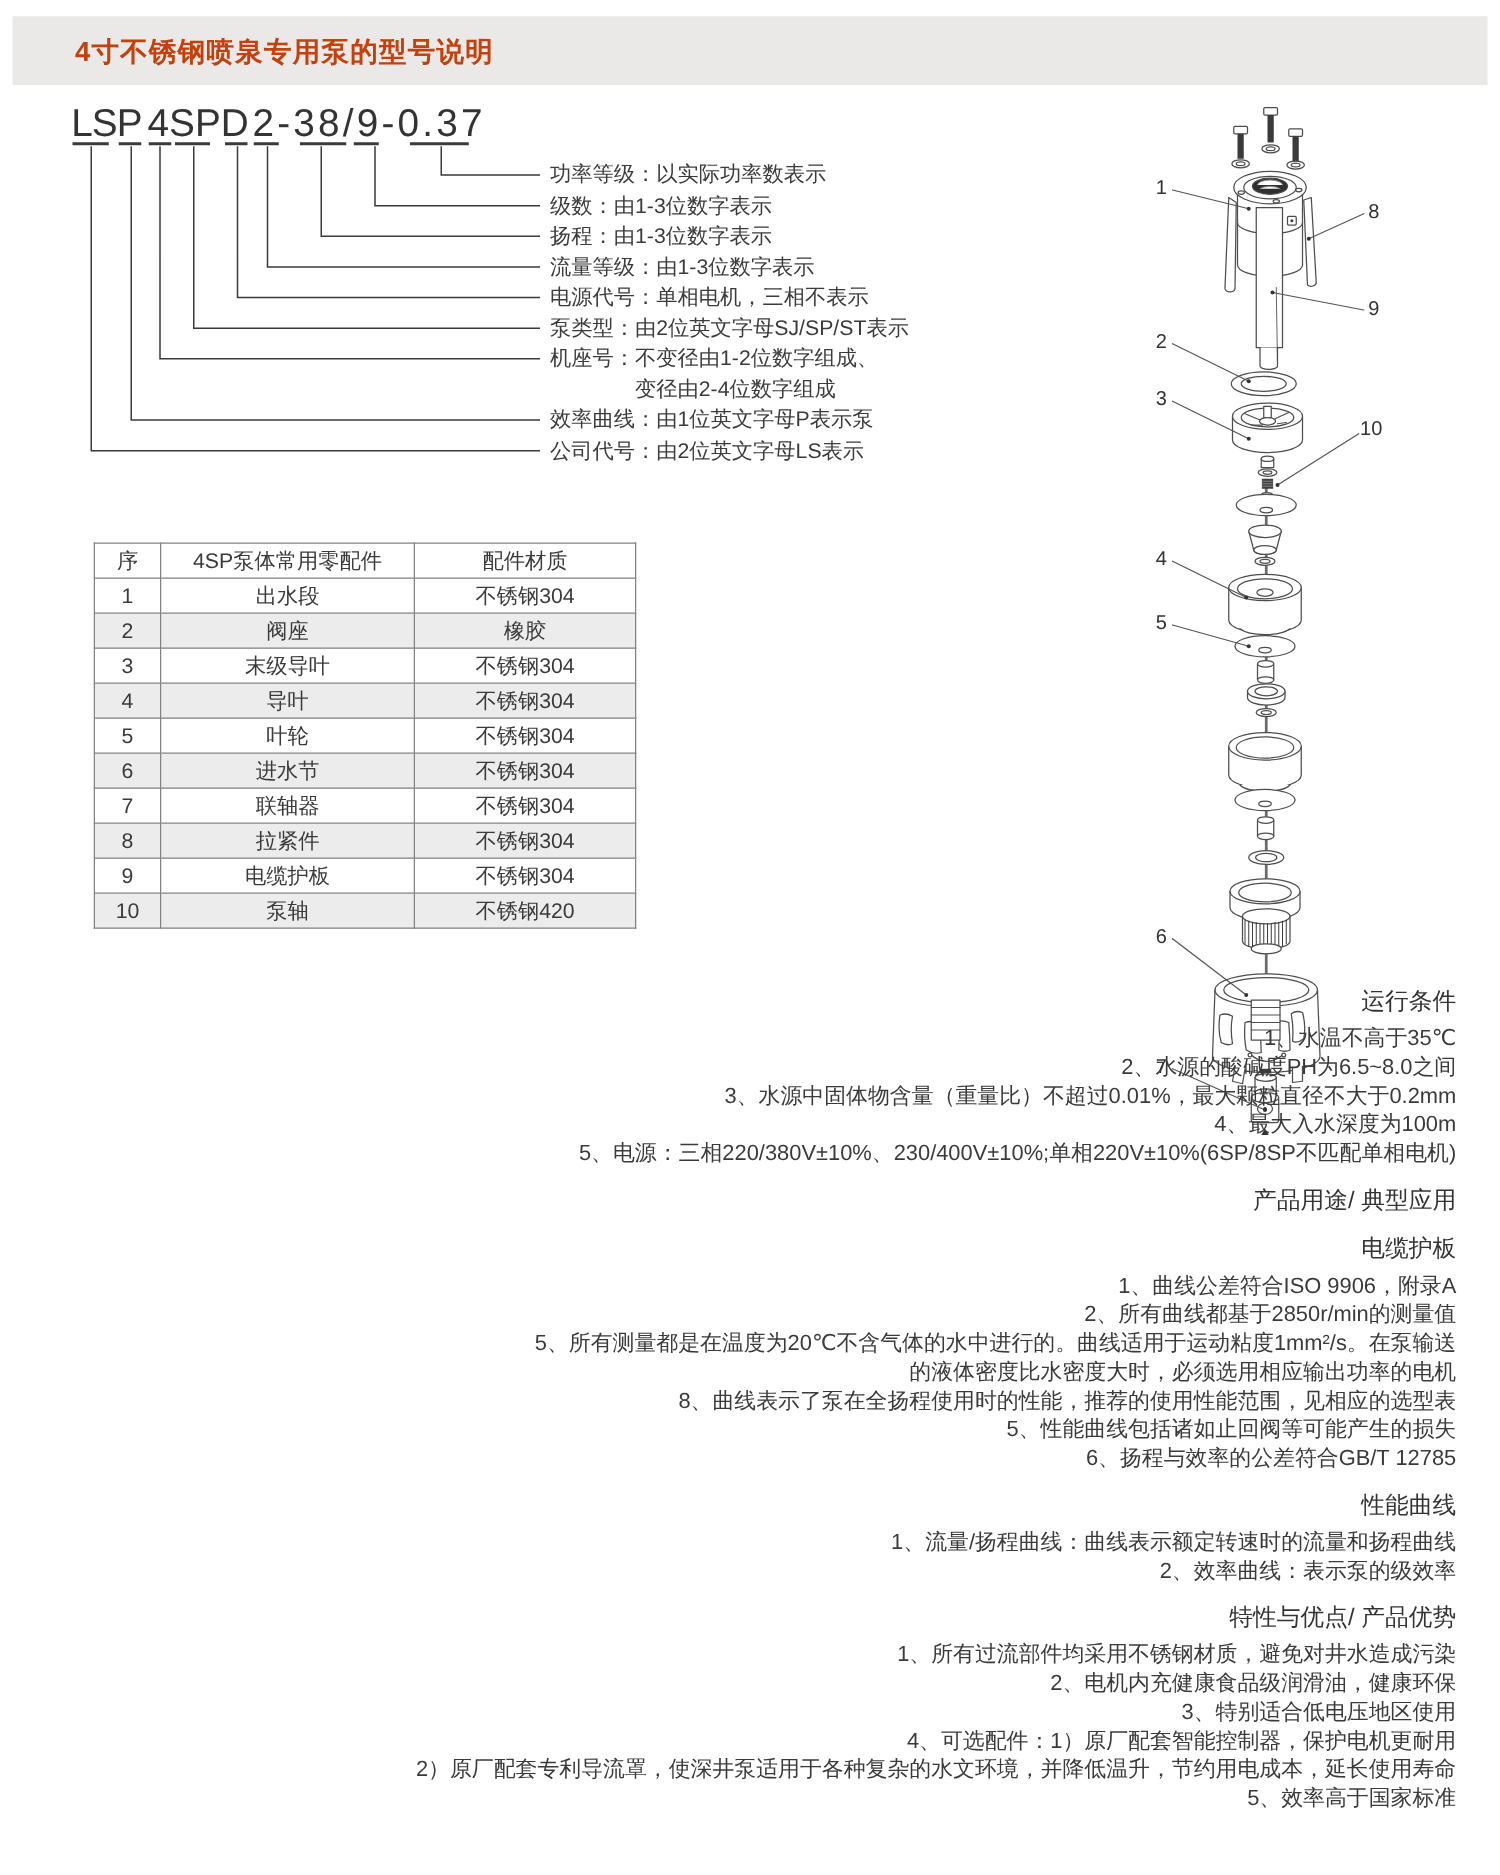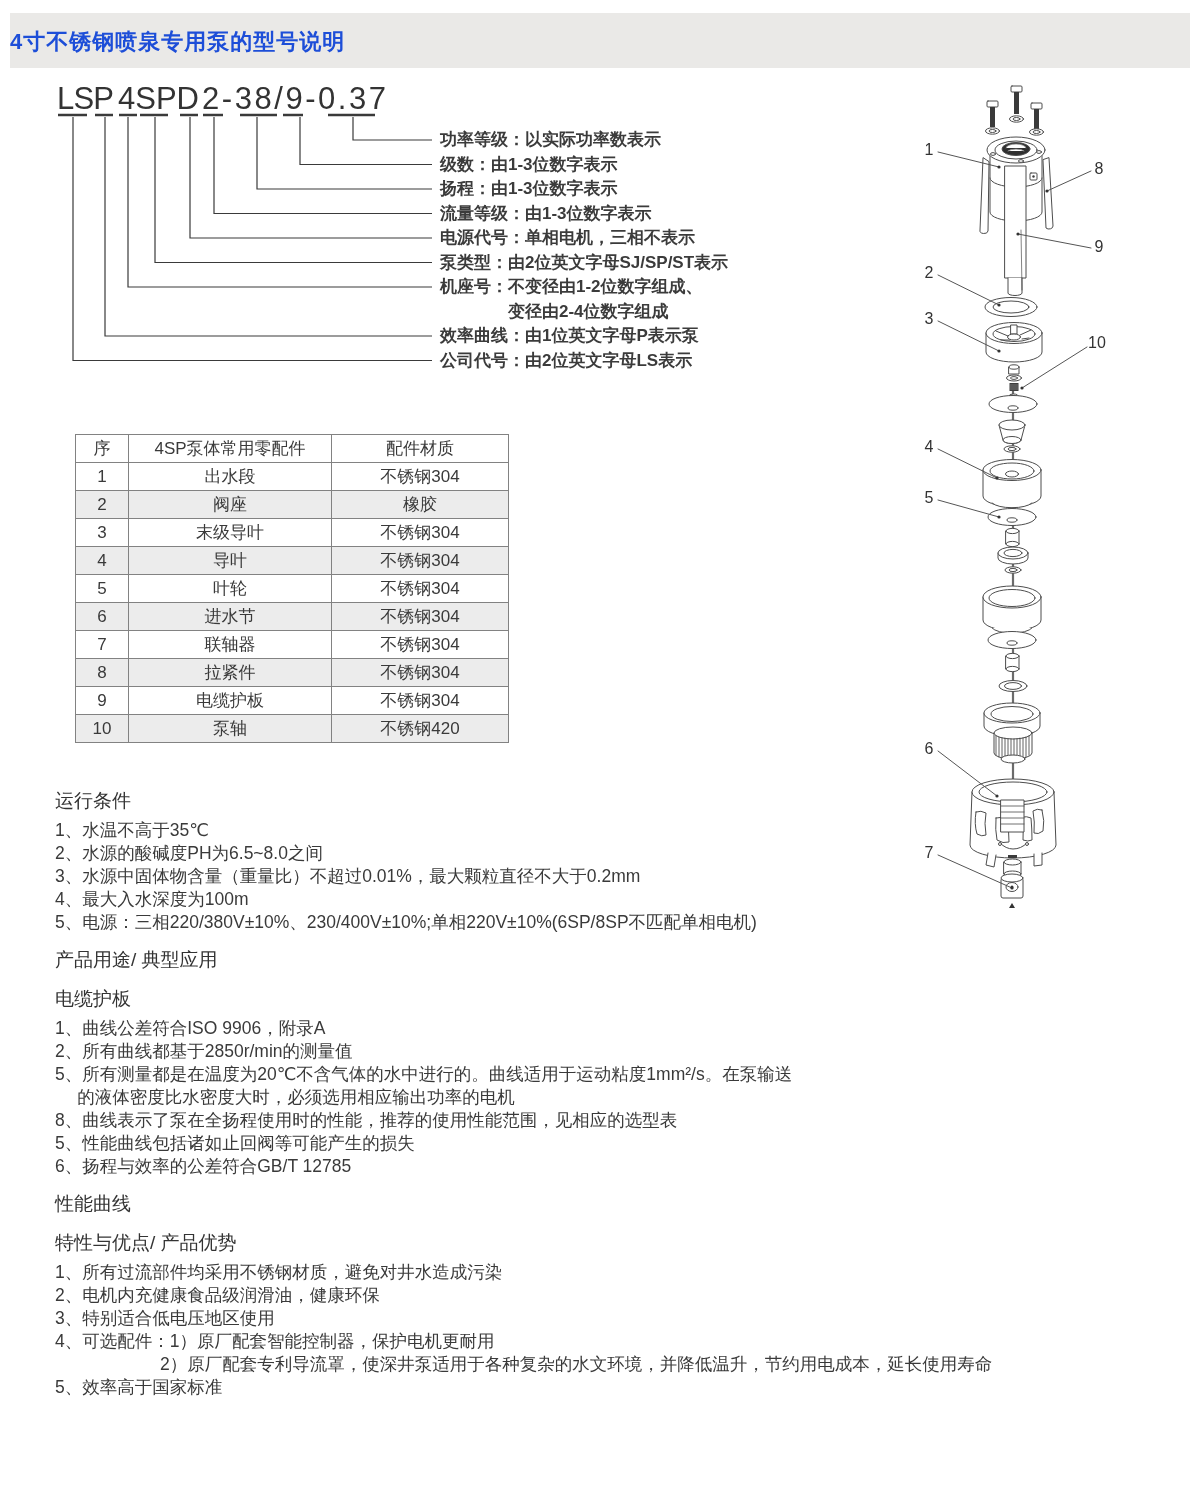--- a/index.html
+++ b/index.html
@@ -6,41 +6,41 @@
   body {
     width:1200px; height:1500px; position:relative; overflow:hidden;
     background:#ffffff; color:#3a3a3a;
     font-family:"Liberation Sans","DejaVu Sans",sans-serif;
   }
   .titlebar {
     position:absolute; left:10px; top:13px; width:1180px; height:55px;
     background:#eae9e7;
   }
   .titlebar .t {
-    display:block; line-height:58px;
-    font-size:22px; font-weight:600; color:#1d4ed8; letter-spacing:1px;
+    display:block; padding-left:50px; line-height:58px;
+    font-size:22px; font-weight:600; color:#c2410c; letter-spacing:1px;
   }
   .model-svg { position:absolute; left:40px; top:78px; }
-  .model-labels { position:absolute; left:440px; top:128px;font-weight:bold; }
+  .model-labels { position:absolute; left:440px; top:128px; }
   .model-labels .ml {
     font-size:17px; line-height:24.5px; white-space:pre; color:#3b3b3b;
   }
   table.parts-table {
     position:absolute; left:75px; top:434px; border-collapse:collapse;
     table-layout:fixed;
   }
   .parts-table th, .parts-table td {
     border:1px solid #828282; font-size:17px; font-weight:normal;
     text-align:center; color:#3a3a3a; padding:0; height:27px;
   }
   .parts-table .c0 { width:52px; } .parts-table .c1 { width:202px;text-align:center; } .parts-table .c2 { width:176px; }
   .parts-table tbody tr:nth-child(even) { background:#ececec; }
   .pump-svg { position:absolute; left:880px; top:80px; }
   .sections { position:absolute; left:55px; top:788px; width:1110px; }
-  .sec { margin-top:13px; }
+  .sec { margin-top:13px;text-align:right; }
   .sec:first-child { margin-top:0; }
   .sec h2 { font-size:19px; font-weight:normal; margin:0 0 5px 0; color:#333; }
   .sec .line { font-size:17.5px; line-height:23px; white-space:pre-wrap; }
   svg text { font-family:"Liberation Sans","DejaVu Sans",sans-serif; }
 </style>
 </head>
 <body>
 
 <header class="titlebar">
   <span class="t">4寸不锈钢喷泉专用泵的型号说明</span>
@@ -411,20 +411,24 @@
         <div class="line">2、所有曲线都基于2850r/min的测量值</div>
         <div class="line">5、所有测量都是在温度为20℃不含气体的水中进行的。曲线适用于运动粘度1mm²/s。在泵输送</div>
         <div class="line">　 的液体密度比水密度大时，必须选用相应输出功率的电机</div>
         <div class="line">8、曲线表示了泵在全扬程使用时的性能，推荐的使用性能范围，见相应的选型表</div>
         <div class="line">5、性能曲线包括诸如止回阀等可能产生的损失</div>
         <div class="line">6、扬程与效率的公差符合GB/T 12785</div>
       </div>
   </section>
   <section class="sec">
     <h2>性能曲线</h2>
+    <div>
+        <div class="line">1、流量/扬程曲线：曲线表示额定转速时的流量和扬程曲线</div>
+        <div class="line">2、效率曲线：表示泵的级效率</div>
+      </div>
   </section>
   <section class="sec">
     <h2>特性与优点/ 产品优势</h2>
     <div>
         <div class="line">1、所有过流部件均采用不锈钢材质，避免对井水造成污染</div>
         <div class="line">2、电机内充健康食品级润滑油，健康环保</div>
         <div class="line">3、特别适合低电压地区使用</div>
         <div class="line">4、可选配件：1）原厂配套智能控制器，保护电机更耐用</div>
         <div class="line">　　　　　　2）原厂配套专利导流罩，使深井泵适用于各种复杂的水文环境，并降低温升，节约用电成本，延长使用寿命</div>
         <div class="line">5、效率高于国家标准</div>

